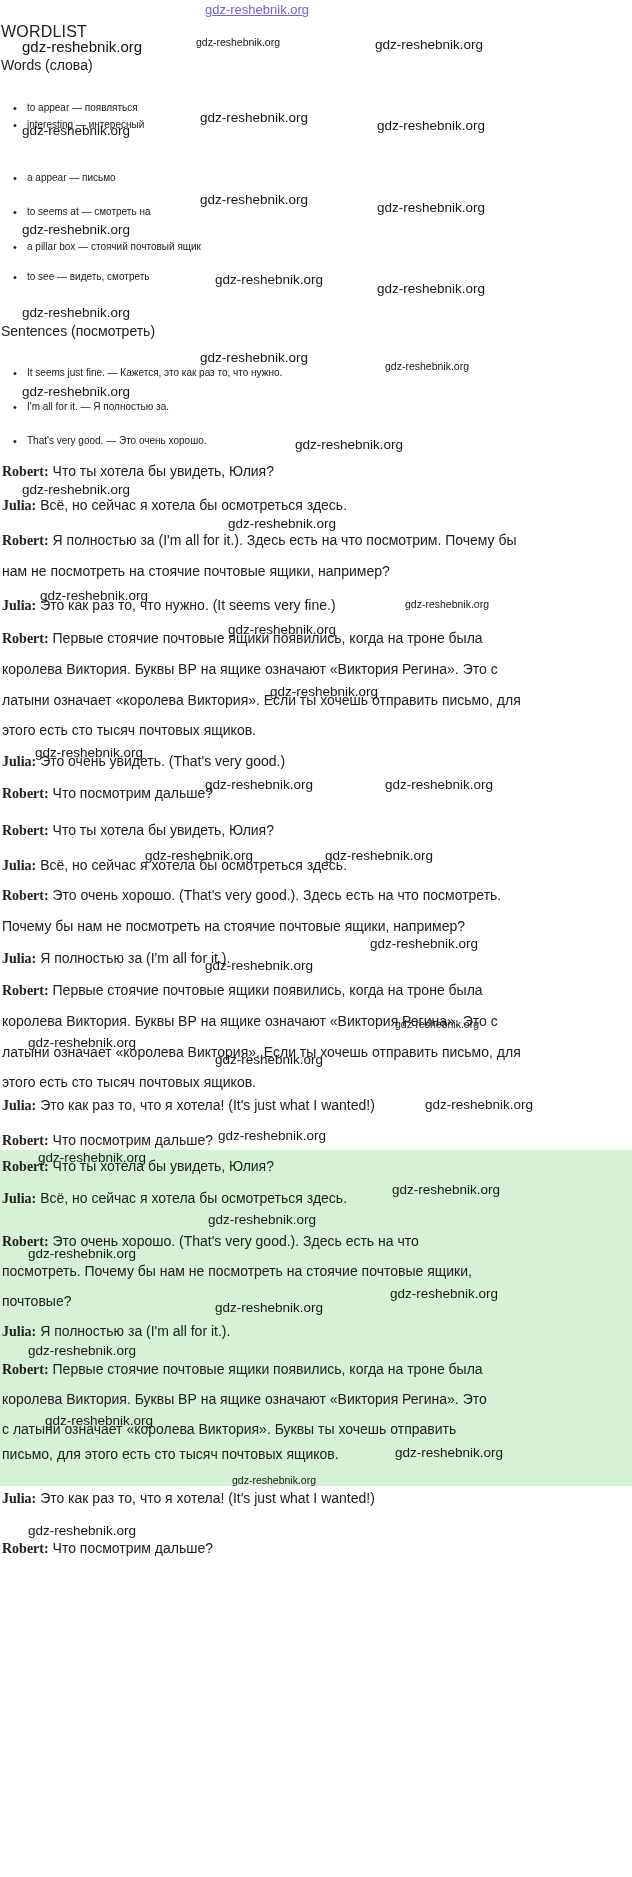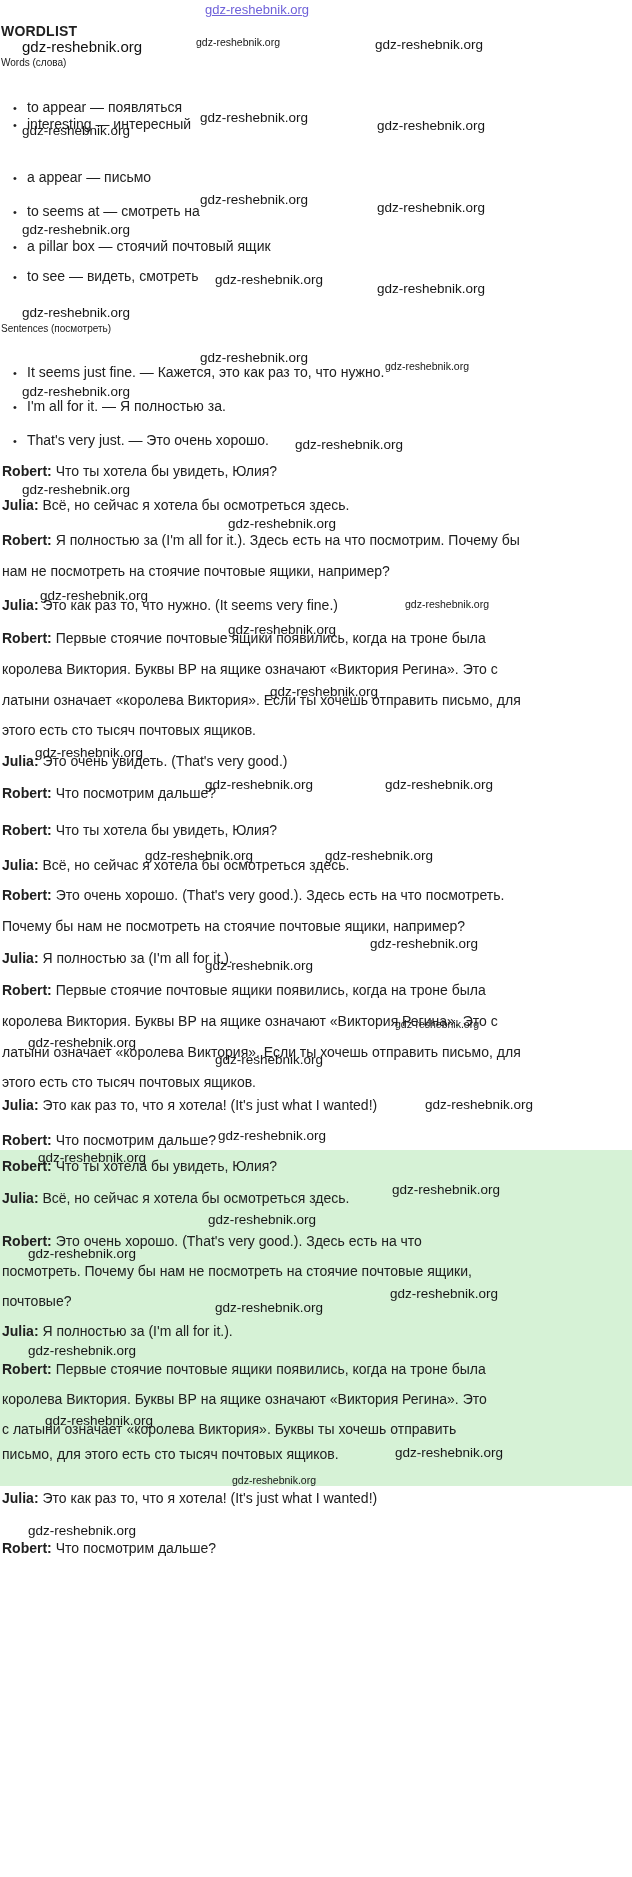--- a/index.html
+++ b/index.html
@@ -14,39 +14,39 @@
     color: #202020;
   }
   
   .t {
     position: absolute;
     left: 2px;
     font-size: 14px;
     line-height: 17px;
     white-space: nowrap;
   }
-  .t b { font-weight: bold; }
+  .t b { font-weight: bold; font-family: Liberation Serif, serif; }
   .h {
     position: absolute;
     left: 1px;
-    font-size: 14px;
-    font-weight: bold;
+    font-size: 16px;
+    font-weight: normal;
     letter-spacing: 0.2px;
     white-space: nowrap;
   }
   .sub {
     position: absolute;
     left: 1px;
-    font-size: 10px;
+    font-size: 14px;
     white-space: nowrap;
   }
   .li {
     position: absolute;
     left: 27px;
-    font-size: 14px;
+    font-size: 10px;
     line-height: 17px;
     white-space: nowrap;
   }
   .li::before {
     content: "\2022";
     position: absolute;
     left: -14px;
     top: 1px;
     font-size: 11px;
   }
@@ -83,21 +83,21 @@
 
 <div class="li" style="top:99px">to appear — появляться</div>
 <div class="li" style="top:116px">interesting — интересный</div>
 <div class="li" style="top:169px">a appear — письмо</div>
 <div class="li" style="top:203px">to seems at — смотреть на</div>
 <div class="li" style="top:238px">a pillar box — стоячий почтовый ящик</div>
 <div class="li" style="top:268px">to see — видеть, смотреть</div>
 
 <div class="li" style="top:364px">It seems just fine. — Кажется, это как раз то, что нужно.</div>
 <div class="li" style="top:398px">I'm all for it. — Я полностью за.</div>
-<div class="li" style="top:432px">That's very just. — Это очень хорошо.</div>
+<div class="li" style="top:432px">That's very good. — Это очень хорошо.</div>
 
 <div class="t" style="top:463px"><b>Robert:</b> <span>Что ты хотела бы увидеть, Юлия?</span></div>
 <div class="t" style="top:497px"><b>Julia:</b> <span>Всё, но сейчас я хотела бы осмотреться здесь.</span></div>
 <div class="t" style="top:532px"><b>Robert:</b> <span>Я полностью за (I'm all for it.). Здесь есть на что посмотрим. Почему бы</span></div>
 <div class="t" style="top:563px"><span>нам не посмотреть на стоячие почтовые ящики, например?</span></div>
 <div class="t" style="top:597px"><b>Julia:</b> <span>Это как раз то, что нужно. (It seems very fine.)</span></div>
 <div class="t" style="top:630px"><b>Robert:</b> <span>Первые стоячие почтовые ящики появились, когда на троне была</span></div>
 <div class="t" style="top:661px"><span>королева Виктория. Буквы ВР на ящике означают «Виктория Регина». Это с</span></div>
 <div class="t" style="top:692px"><span>латыни означает «королева Виктория». Если ты хочешь отправить письмо, для</span></div>
 <div class="t" style="top:722px"><span>этого есть сто тысяч почтовых ящиков.</span></div>

